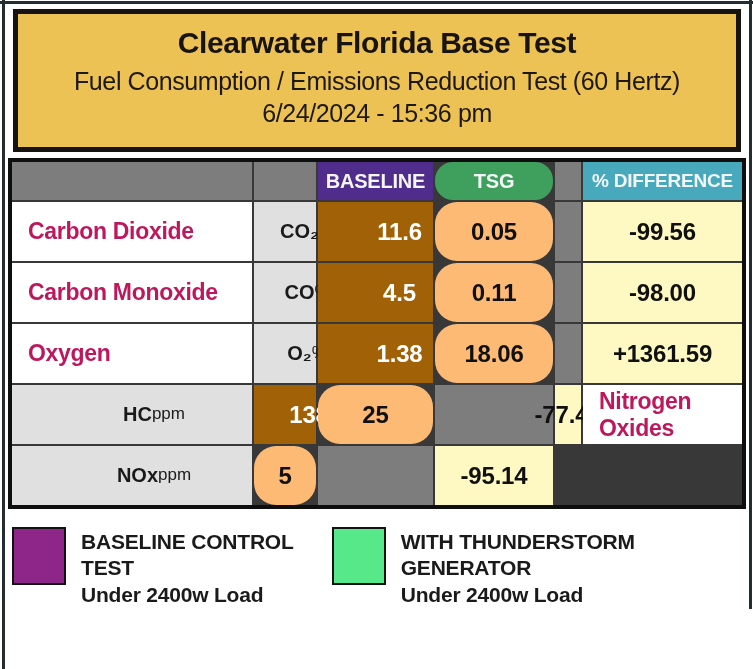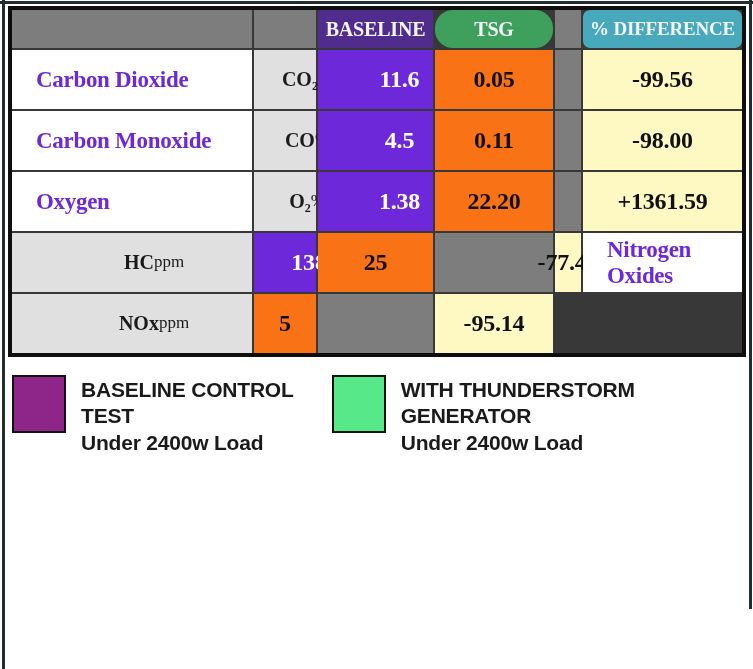--- a/index.html
+++ b/index.html
@@ -15,37 +15,37 @@
   
   .banner { margin:9px 12px 0 13px; height:143px; background:#edc255; border:5px solid #161310;
             text-align:center; }
   .banner .title    { margin-top:12px; font-size:30px; font-weight:800; color:#181411; letter-spacing:-0.4px; }
   .banner .subtitle { margin-top:7px;  font-size:25px; font-weight:400; color:#1d1812; letter-spacing:-0.4px; }
   .banner .datetime { margin-top:3px;  font-size:25px; font-weight:400; color:#1d1812; letter-spacing:-0.4px; }
 
   
   .grid { display:grid; grid-template-columns:240px 62px 115px 118px 26px 1fr; gap:2px;
           background:#383838; border:4px solid #0e0e0e; }
-  .maintable { margin:6px 7px 16px 8px; grid-template-rows:38px repeat(5,59px);font-family:Liberation Serif, serif; }
+  .maintable { margin:6px 7px 16px 8px; grid-template-rows:38px repeat(5,59px); }
   .fueltable { margin:5px 7px 0 8px; grid-template-rows:50px; }
 
   .c    { display:flex; align-items:center; justify-content:center; }
   .hgray{ background:#7d7d7d; }
   .hcol { font-size:20px; font-weight:bold; color:#f3f6f8; letter-spacing:-0.2px; }
   .hbase{ background:#502c8c; }
   .htsg { background:#3fa05e;border-radius:18px; }
-  .hdiff{ background:#48a9bd; font-size:19px;border-radius:7px; }
+  .hdiff{ background:#48a9bd; font-size:19px; }
 
-  .name { background:#ffffff; justify-content:flex-start; padding-left:24px;
-          font-size:23px; font-weight:bold; color:#6d28d9; letter-spacing:-0.3px; }
+  .name { background:#ffffff; justify-content:flex-start; padding-left:16px;
+          font-size:23px; font-weight:bold; color:#be185d; letter-spacing:-0.3px; }
   .sym  { background:#e0e0e0; flex-direction:row; line-height:1.08; color:#1a1a1a;padding-left:44px; }
   .sym .s1 { font-size:20px; font-weight:bold; }
   .sym .s2 { font-size:17px; }
-  .base { background:#6d28d9; color:#ffffff;padding-left:48px; }
-  .tsg  { background:#f97316; color:#101010; }
+  .base { background:#a16207; color:#ffffff;padding-left:48px; }
+  .tsg  { background:#fdba74; color:#101010;border-radius:22px; }
   .gapc { background:#7d7d7d; }
   .diff { background:#fef9c3; color:#101010; }
   .val  { font-size:24px; font-weight:bold; letter-spacing:-0.2px; }
 
   
   .legend { display:flex; justify-content:space-between; margin:18px 8px 0 12px; }
   .leg-item { display:flex; align-items:flex-start; }
   .swatch { width:54px; height:58px; border:2px solid #121212; flex:0 0 auto; }
   .sw-purple { background:#8e2589; }
   .sw-green  { background:#57e88a; }
@@ -53,20 +53,25 @@
               color:#1a1a1a; line-height:1.25; letter-spacing:-0.2px; }
 </style>
 </head>
 <body>
 
 <div class="page">
   <div class="edge-top"></div>
   <div class="edge-left"></div>
   <div class="edge-right"></div>
 
+  <div class="banner">
+    <div class="title">Clearwater Florida Base Test</div>
+    <div class="subtitle">Fuel Consumption / Emissions Reduction Test (60 Hertz)</div>
+    <div class="datetime">6/24/2024 - 15:36 pm</div>
+  </div>
 
   <div class="grid maintable">
 
     <div class="c hgray"></div>
     <div class="c hgray"></div>
     <div class="c hgray hcol hbase">BASELINE</div>
     <div class="c hgray hcol htsg">TSG</div>
     <div class="c hgray"></div>
     <div class="c hgray hcol hdiff">% DIFFERENCE</div>
 
@@ -89,21 +94,21 @@
     <div class="c tsg  val">0.11</div>
     <div class="c gapc"></div>
     <div class="c diff val">-98.00</div>
 
     <div class="c name">Oxygen</div>
     <div class="c sym">
       <span class="s1">O₂</span>
       <span class="s2">%</span>
     </div>
     <div class="c base val">1.38</div>
-    <div class="c tsg  val">22.20</div>
+    <div class="c tsg  val">18.06</div>
     <div class="c gapc"></div>
     <div class="c diff val">+1361.59</div>
 
     <div class="c sym">
       <span class="s1">HC</span>
       <span class="s2">ppm</span>
     </div>
     <div class="c base val">138</div>
     <div class="c tsg  val">25</div>
     <div class="c gapc"></div>

